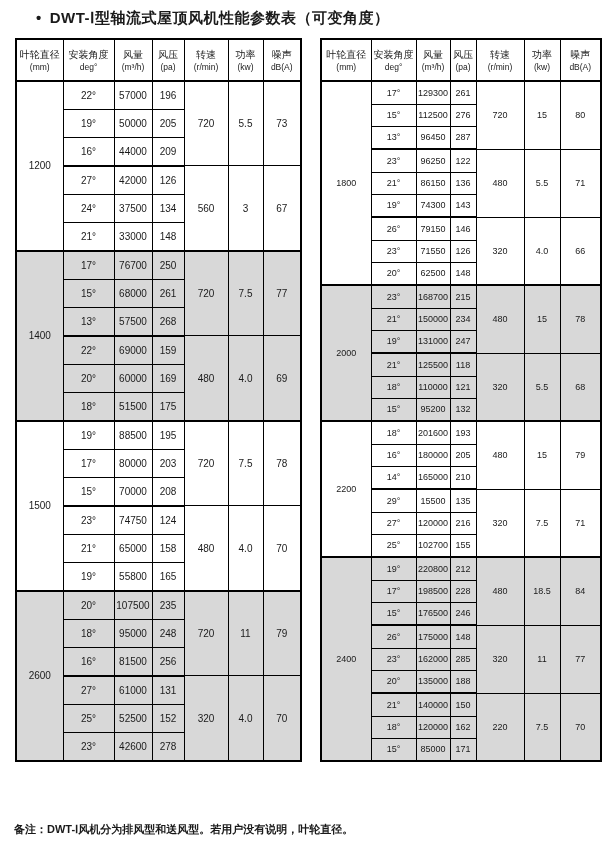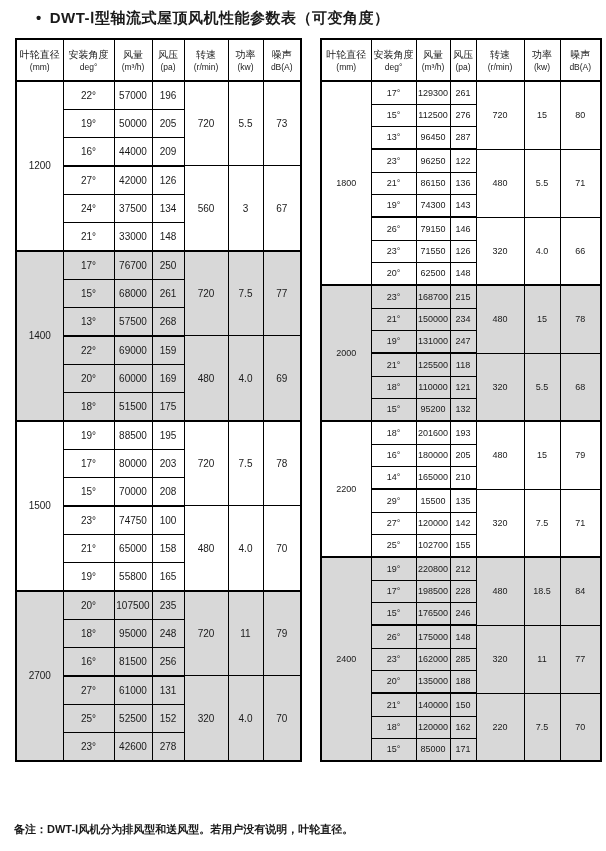--- a/index.html
+++ b/index.html
@@ -198,37 +198,37 @@
         <td class="cell-pressure">203</td>
       </tr>
       <tr>
         <td class="cell-angle">15°</td>
         <td class="cell-flow">70000</td>
         <td class="cell-pressure">208</td>
       </tr>
       <tr class="group-start">
         <td class="cell-angle">23°</td>
         <td class="cell-flow">74750</td>
-        <td class="cell-pressure">100</td>
+        <td class="cell-pressure">124</td>
         <td class="cell-speed" rowspan="3">480</td>
         <td class="cell-power" rowspan="3">4.0</td>
         <td class="cell-noise" rowspan="3">70</td>
       </tr>
       <tr>
         <td class="cell-angle">21°</td>
         <td class="cell-flow">65000</td>
         <td class="cell-pressure">158</td>
       </tr>
       <tr>
         <td class="cell-angle">19°</td>
         <td class="cell-flow">55800</td>
         <td class="cell-pressure">165</td>
       </tr>
       <tr class="shaded section-start">
-        <td class="cell-diameter" rowspan="6">2700</td>
+        <td class="cell-diameter" rowspan="6">2600</td>
         <td class="cell-angle">20°</td>
         <td class="cell-flow">107500</td>
         <td class="cell-pressure">235</td>
         <td class="cell-speed" rowspan="3">720</td>
         <td class="cell-power" rowspan="3">11</td>
         <td class="cell-noise" rowspan="3">79</td>
       </tr>
       <tr class="shaded">
         <td class="cell-angle">18°</td>
         <td class="cell-flow">95000</td>
@@ -417,21 +417,21 @@
         <td class="cell-angle">29°</td>
         <td class="cell-flow">15500</td>
         <td class="cell-pressure">135</td>
         <td class="cell-speed" rowspan="3">320</td>
         <td class="cell-power" rowspan="3">7.5</td>
         <td class="cell-noise" rowspan="3">71</td>
       </tr>
       <tr>
         <td class="cell-angle">27°</td>
         <td class="cell-flow">120000</td>
-        <td class="cell-pressure">142</td>
+        <td class="cell-pressure">216</td>
       </tr>
       <tr>
         <td class="cell-angle">25°</td>
         <td class="cell-flow">102700</td>
         <td class="cell-pressure">155</td>
       </tr>
       <tr class="shaded section-start">
         <td class="cell-diameter" rowspan="9">2400</td>
         <td class="cell-angle">19°</td>
         <td class="cell-flow">220800</td>

